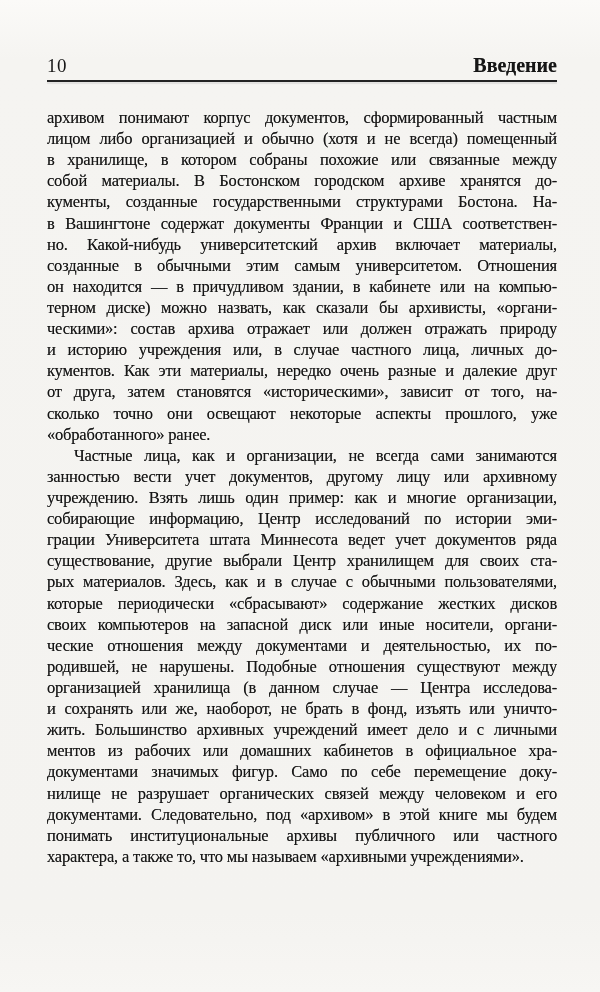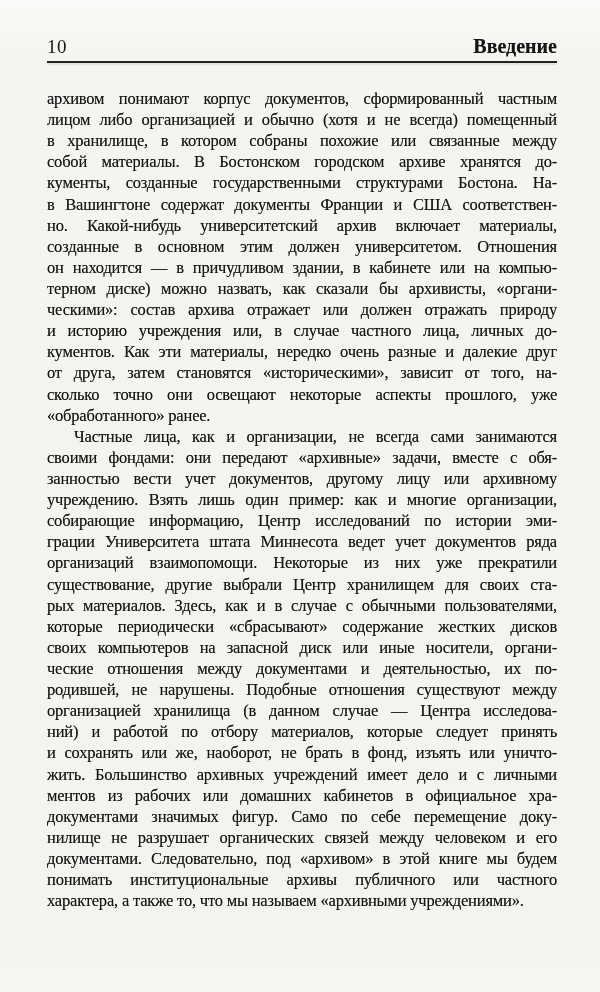--- a/index.html
+++ b/index.html
@@ -13,21 +13,21 @@
     overflow: hidden;
     font-family: "Liberation Serif", serif;
     color: #161616;
   }
   .page {
     position: relative;
     width: 600px;
     height: 992px;
     background: linear-gradient(180deg, #fbfaf8 0%, #f5f4f1 6%, #f4f3f0 92%, #f7f6f3 100%);
     box-sizing: border-box;
-    padding: 34px 43px 0 47px;
+    padding: 53px 43px 0 47px;
   }
   .page-header {
     display: flex;
     justify-content: space-between;
     align-items: baseline;
     height: 24px;
   }
   .page-number {
     font-size: 19px;
     line-height: 24px;
@@ -76,44 +76,41 @@
   </header>
   <div class="header-rule"></div>
   <main class="page-text" id="page-text">
       <div class="line">архивом понимают корпус документов, сформированный частным</div>
       <div class="line">лицом либо организацией и обычно (хотя и не всегда) помещенный</div>
       <div class="line">в хранилище, в котором собраны похожие или связанные между</div>
       <div class="line">собой материалы. В Бостонском городском архиве хранятся до-</div>
       <div class="line">кументы, созданные государственными структурами Бостона. На-</div>
       <div class="line">в Вашингтоне содержат документы Франции и США соответствен-</div>
       <div class="line">но. Какой-нибудь университетский архив включает материалы,</div>
-      <div class="line">созданные в основном этим должен университетом. Отношения</div>
+      <div class="line">созданные в обычными этим самым университетом. Отношения</div>
       <div class="line">он находится — в причудливом здании, в кабинете или на компью-</div>
       <div class="line">терном диске) можно назвать, как сказали бы архивисты, «органи-</div>
       <div class="line">ческими»: состав архива отражает или должен отражать природу</div>
       <div class="line">и историю учреждения или, в случае частного лица, личных до-</div>
       <div class="line">кументов. Как эти материалы, нередко очень разные и далекие друг</div>
       <div class="line">от друга, затем становятся «историческими», зависит от того, на-</div>
       <div class="line">сколько точно они освещают некоторые аспекты прошлого, уже</div>
       <div class="line lastline">«обработанного» ранее.</div>
       <div class="line indent">Частные лица, как и организации, не всегда сами занимаются</div>
-      <div class="line">своими фондами: они передают «архивные» задачи, вместе с обя-</div>
       <div class="line">занностью вести учет документов, другому лицу или архивному</div>
       <div class="line">учреждению. Взять лишь один пример: как и многие организации,</div>
       <div class="line">собирающие информацию, Центр исследований по истории эми-</div>
       <div class="line">грации Университета штата Миннесота ведет учет документов ряда</div>
-      <div class="line">организаций взаимопомощи. Некоторые из них уже прекратили</div>
       <div class="line">существование, другие выбрали Центр хранилищем для своих ста-</div>
       <div class="line">рых материалов. Здесь, как и в случае с обычными пользователями,</div>
       <div class="line">которые периодически «сбрасывают» содержание жестких дисков</div>
       <div class="line">своих компьютеров на запасной диск или иные носители, органи-</div>
       <div class="line">ческие отношения между документами и деятельностью, их по-</div>
       <div class="line">родившей, не нарушены. Подобные отношения существуют между</div>
       <div class="line">организацией хранилища (в данном случае — Центра исследова-</div>
-      <div class="line">ний) и работой по отбору материалов, которые следует принять</div>
       <div class="line">и сохранять или же, наоборот, не брать в фонд, изъять или уничто-</div>
       <div class="line">жить. Большинство архивных учреждений имеет дело и с личными</div>
       <div class="line">ментов из рабочих или домашних кабинетов в официальное хра-</div>
       <div class="line">документами значимых фигур. Само по себе перемещение доку-</div>
       <div class="line">нилище не разрушает органических связей между человеком и его</div>
       <div class="line">документами. Следовательно, под «архивом» в этой книге мы будем</div>
       <div class="line">понимать институциональные архивы публичного или частного</div>
       <div class="line lastline">характера, а также то, что мы называем «архивными учреждениями».</div>
     </main>
 </div>

